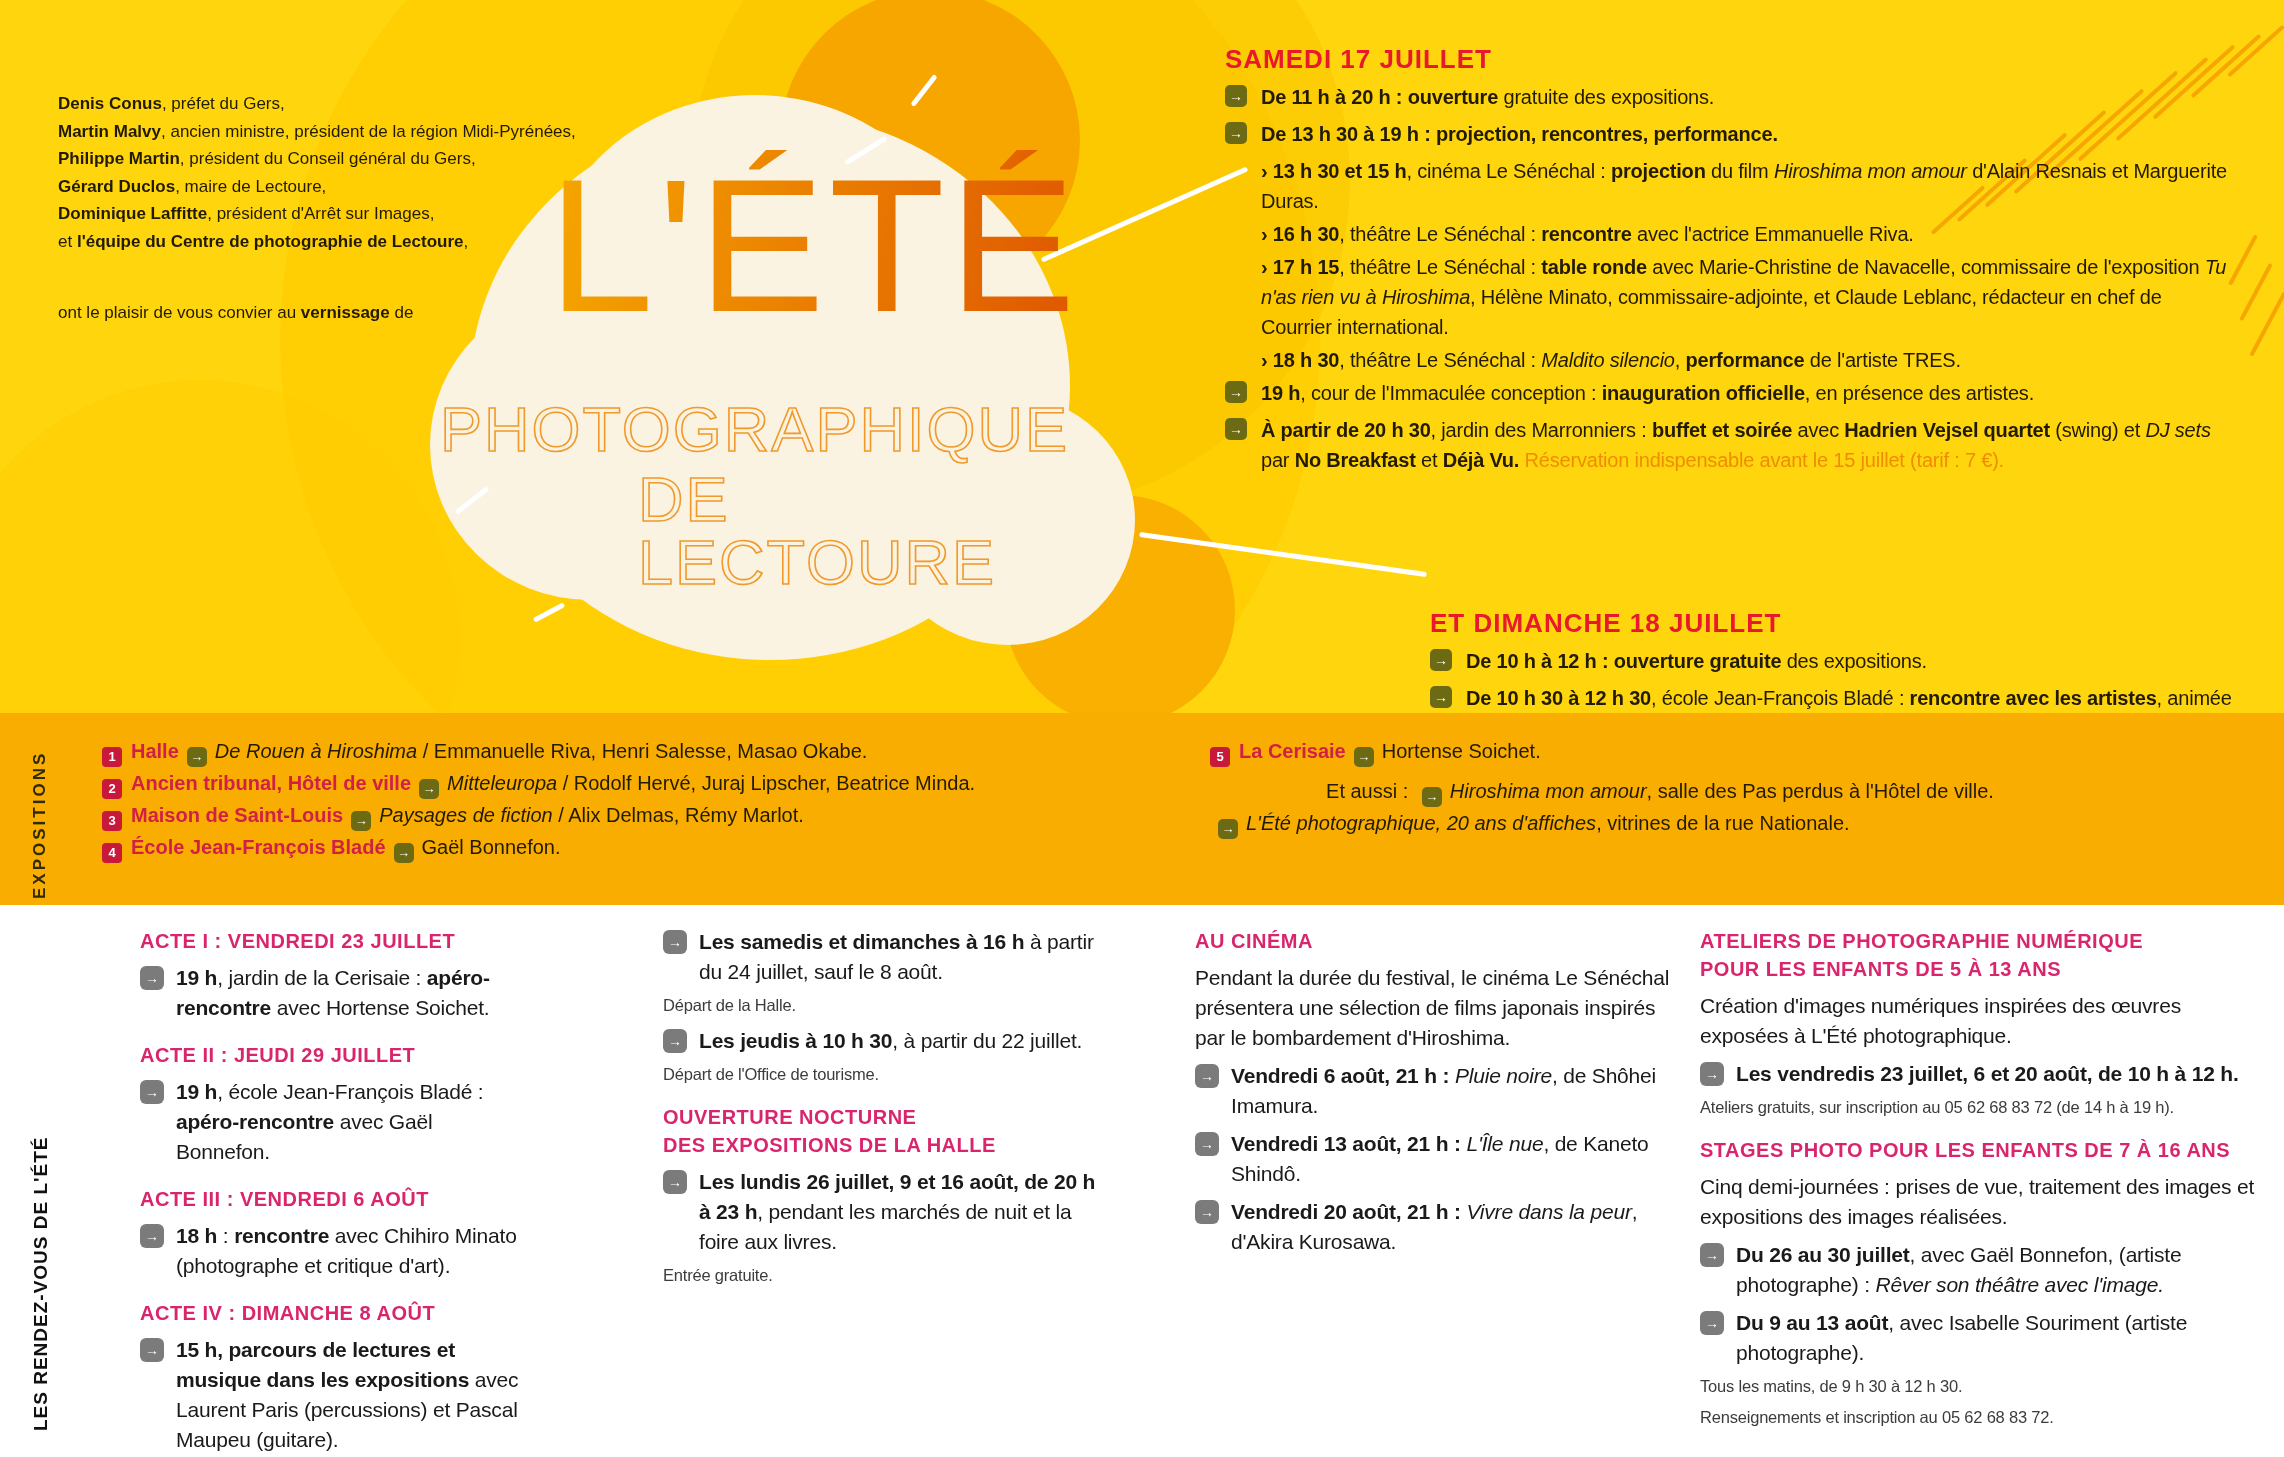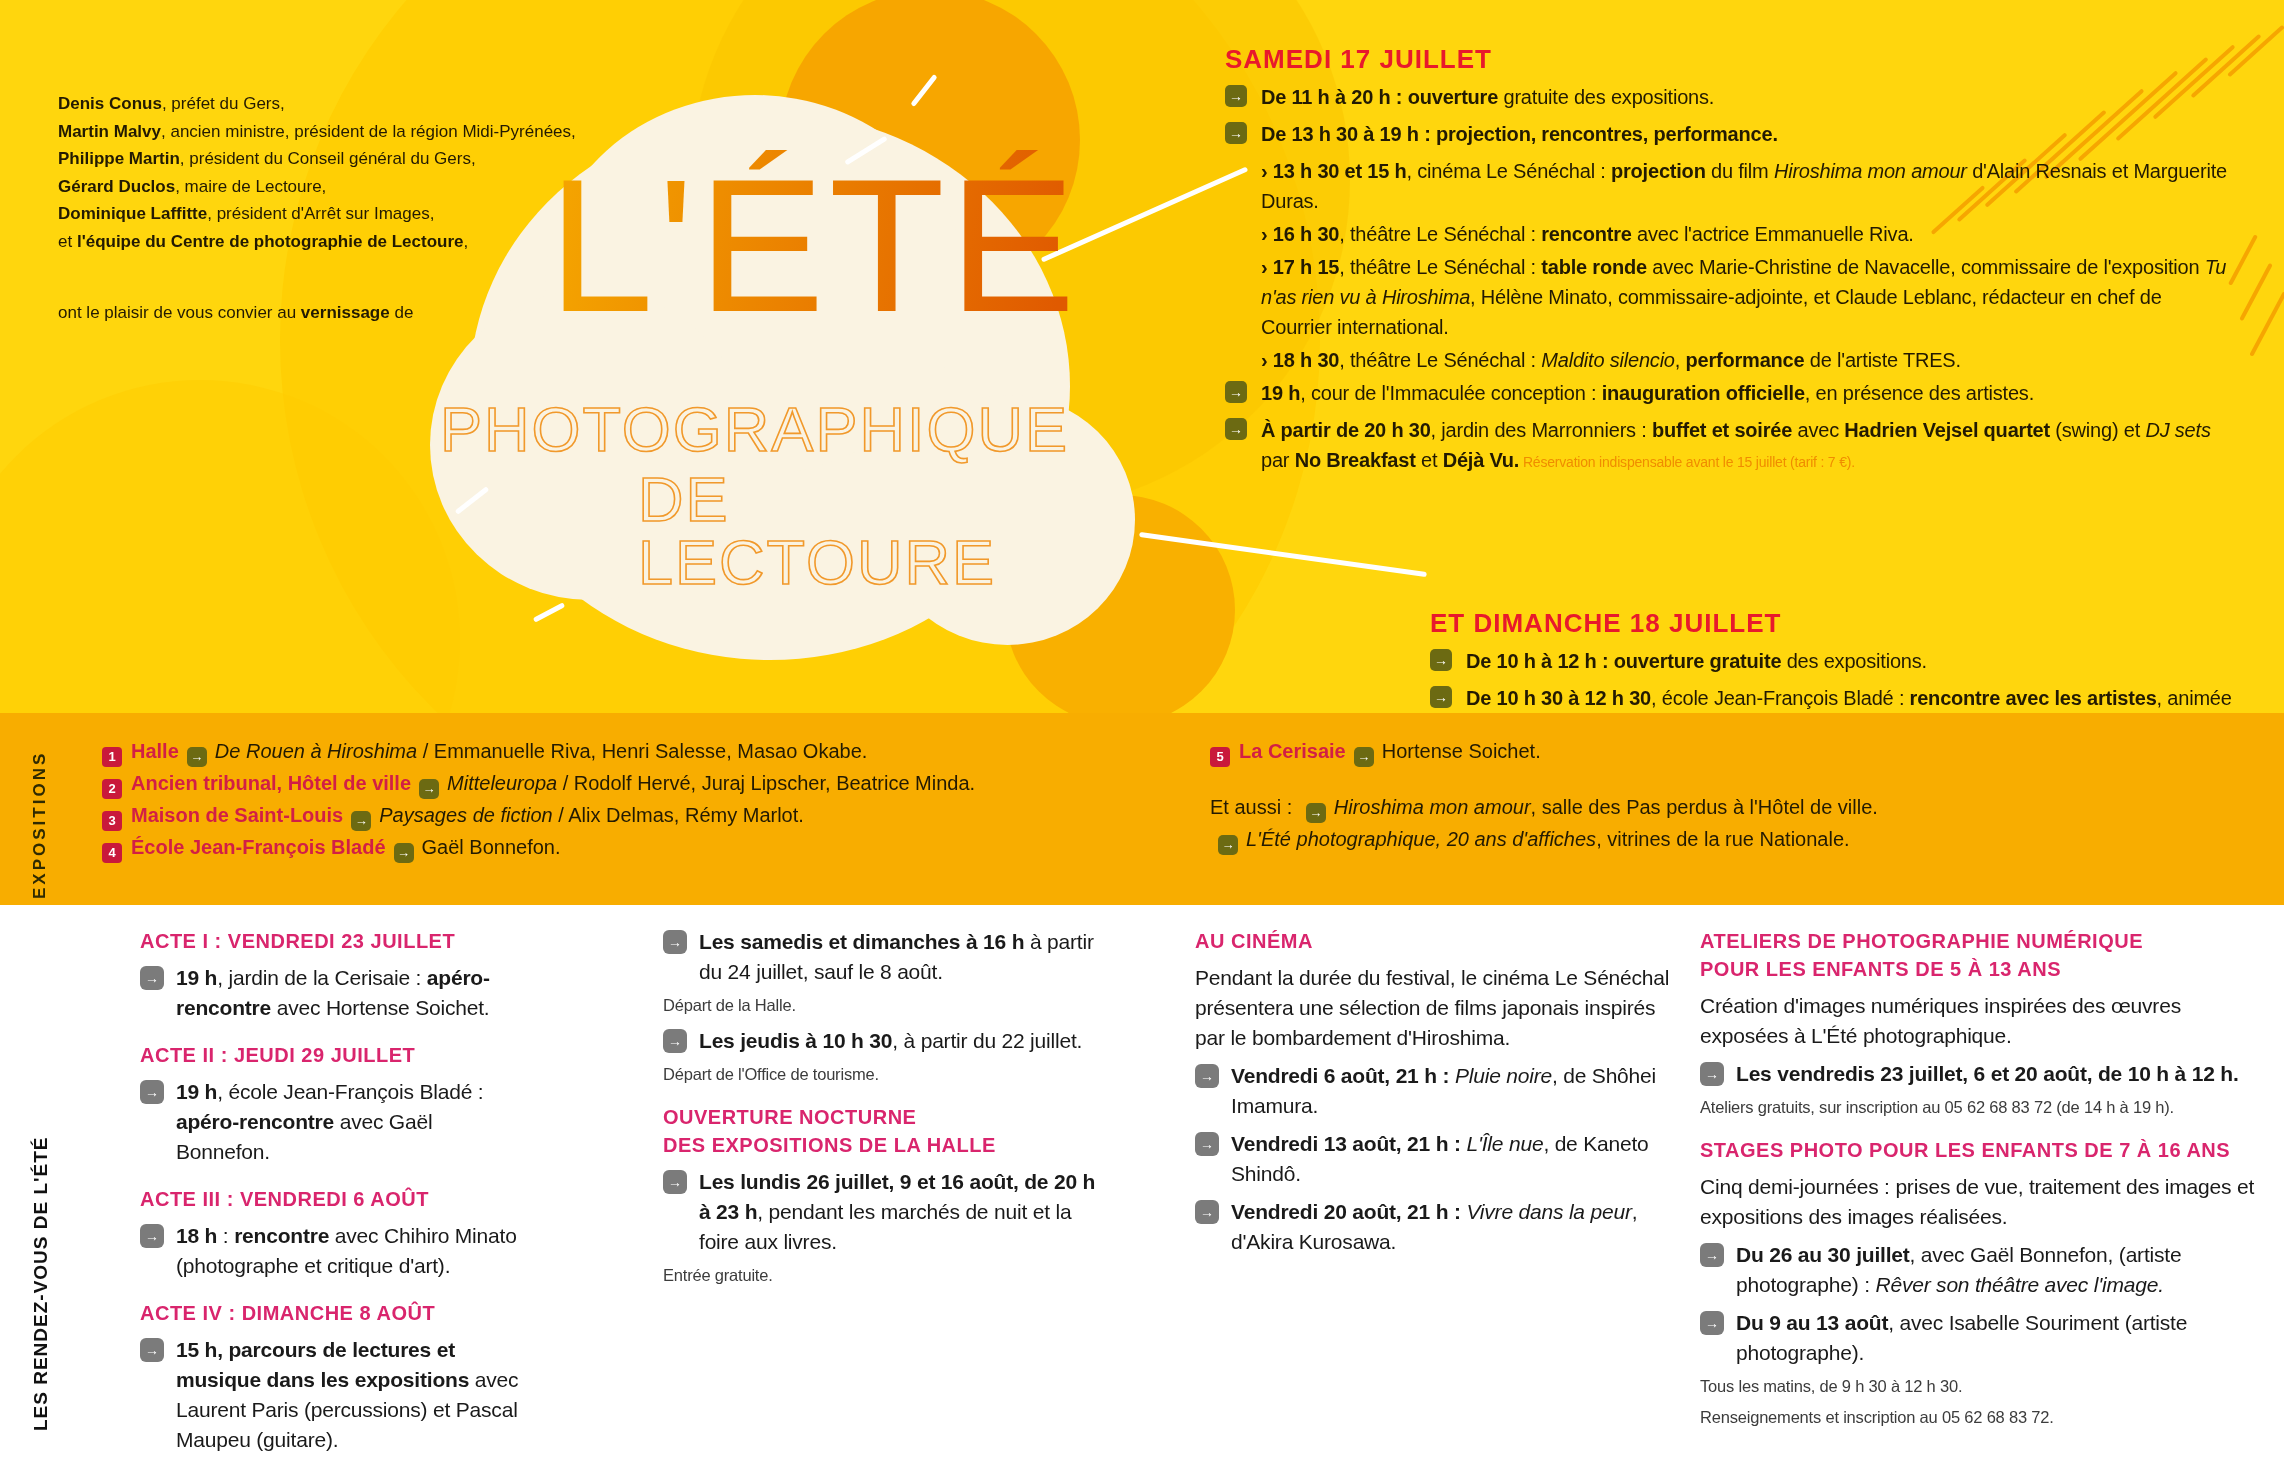--- a/index.html
+++ b/index.html
@@ -51,33 +51,33 @@
   .p-item.plain,.p-item.note{padding-left:0;}
   .badge{display:inline-flex;align-items:center;justify-content:center;border-radius:5px;
          color:#fff;font-weight:700;}
   .badge.arrow{width:22px;height:22px;background:var(--olive-icon,#6C6A12);font-size:14px;}
   .badge.lead{position:absolute;left:0;top:3px;}
   .badge.num{width:20px;height:20px;background:var(--badge-crimson,#C9193B);font-size:13px;border-radius:4px;margin-right:9px;vertical-align:-3px;}
   .bottom .badge.arrow{background:var(--gray-icon,#7B7B7B);width:24px;height:24px;border-radius:6px;}
   .seg-r{font-weight:400;}
   .seg-b{font-weight:700;}
   .seg-i{font-style:italic;}
-  .seg-o{color:var(--orange-note,#F08C00);font-size:14px;}
+  .seg-o{color:var(--orange-note,#F08C00);font-size:20px;}
   .seg-sm{font-size:16.5px;color:var(--note-gray,#3C3C3C);}
   .seg-venue{font-weight:700;color:var(--venue-crimson,#D21F45);}
   
   .vlabel{position:absolute;writing-mode:vertical-rl;transform:rotate(180deg);white-space:nowrap;
           text-transform:uppercase;font-weight:700;}
   #expo-label{left:30px;top:14px;height:172px;font-size:17px;letter-spacing:3px;color:#2F2A00;}
   #rdv-label{left:30px;top:18px;height:508px;font-size:19px;letter-spacing:1px;color:#111111;}
   .expo-list{position:absolute;font-size:20px;line-height:32px;color:var(--ink-dark,#231A02);font-weight:500;}
   #expo-left{left:102px;top:22px;width:1075px;}
   #expo-right{left:1210px;top:22px;width:900px;}
   .expo-line .badge.arrow{width:20px;height:20px;font-size:13px;margin:0 8px;vertical-align:-3px;}
-  #expo-right .expo-line:nth-child(2){margin-top:24px;}
+  #expo-right .expo-line:nth-child(2){margin-top:8px;text-align:center;}
   
   .col{position:absolute;top:22px;font-size:21px;line-height:30px;letter-spacing:-0.2px;color:var(--ink-black,#1A1A1A);}
   #col0{left:140px;width:380px;}
   #col1{left:663px;width:440px;}
   #col2{left:1195px;width:485px;}
   #col3{left:1700px;width:555px;}
   .col-h{margin:18px 0 8px 0;font-size:20px;line-height:28px;font-weight:700;letter-spacing:0.5px;
          text-transform:uppercase;color:var(--pink-heading,#D9256D);white-space:pre-line;}
   .col-h:first-child{margin-top:0;}
   .col .p-item{padding-left:36px;margin-bottom:8px;}

